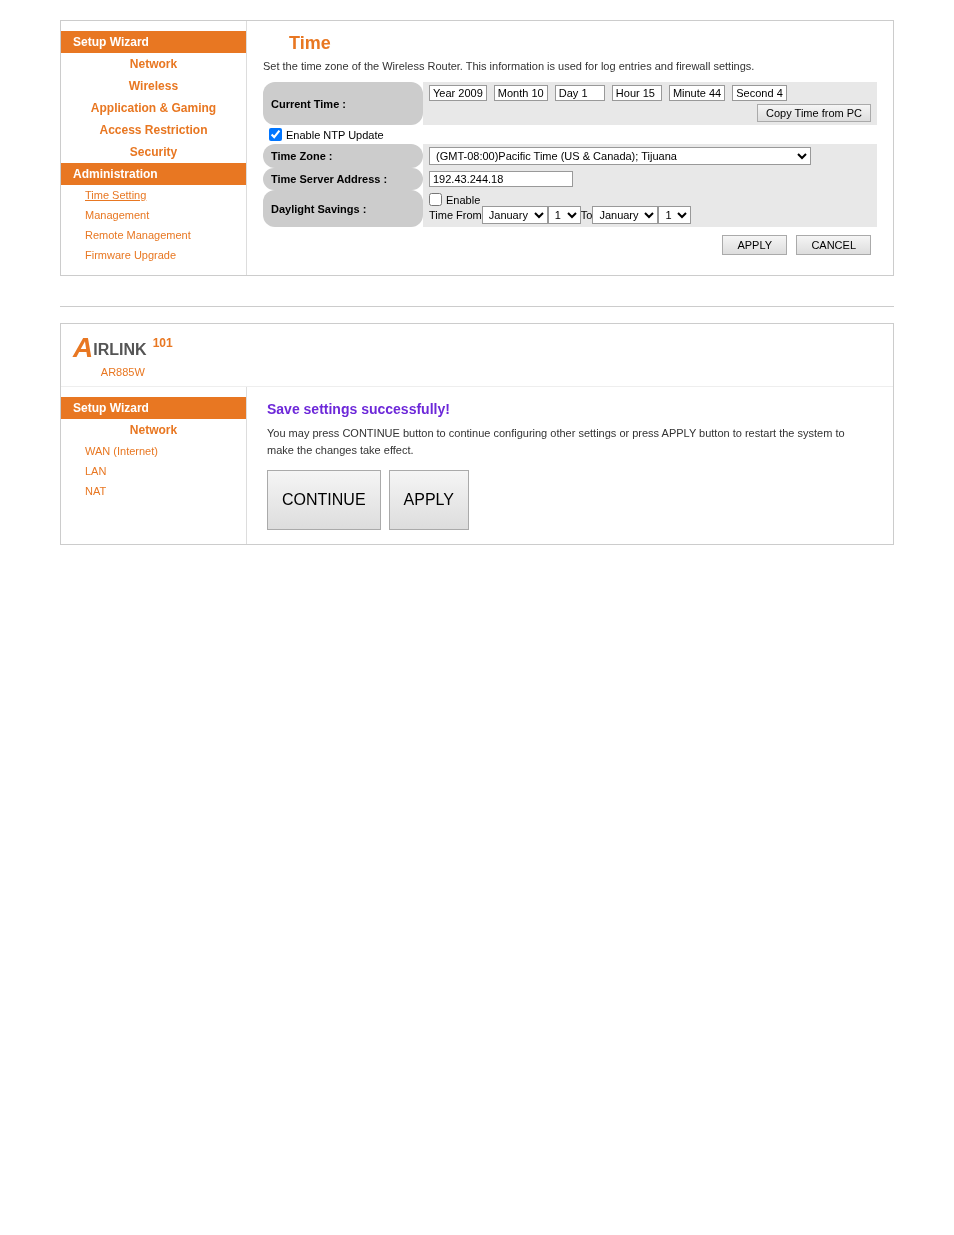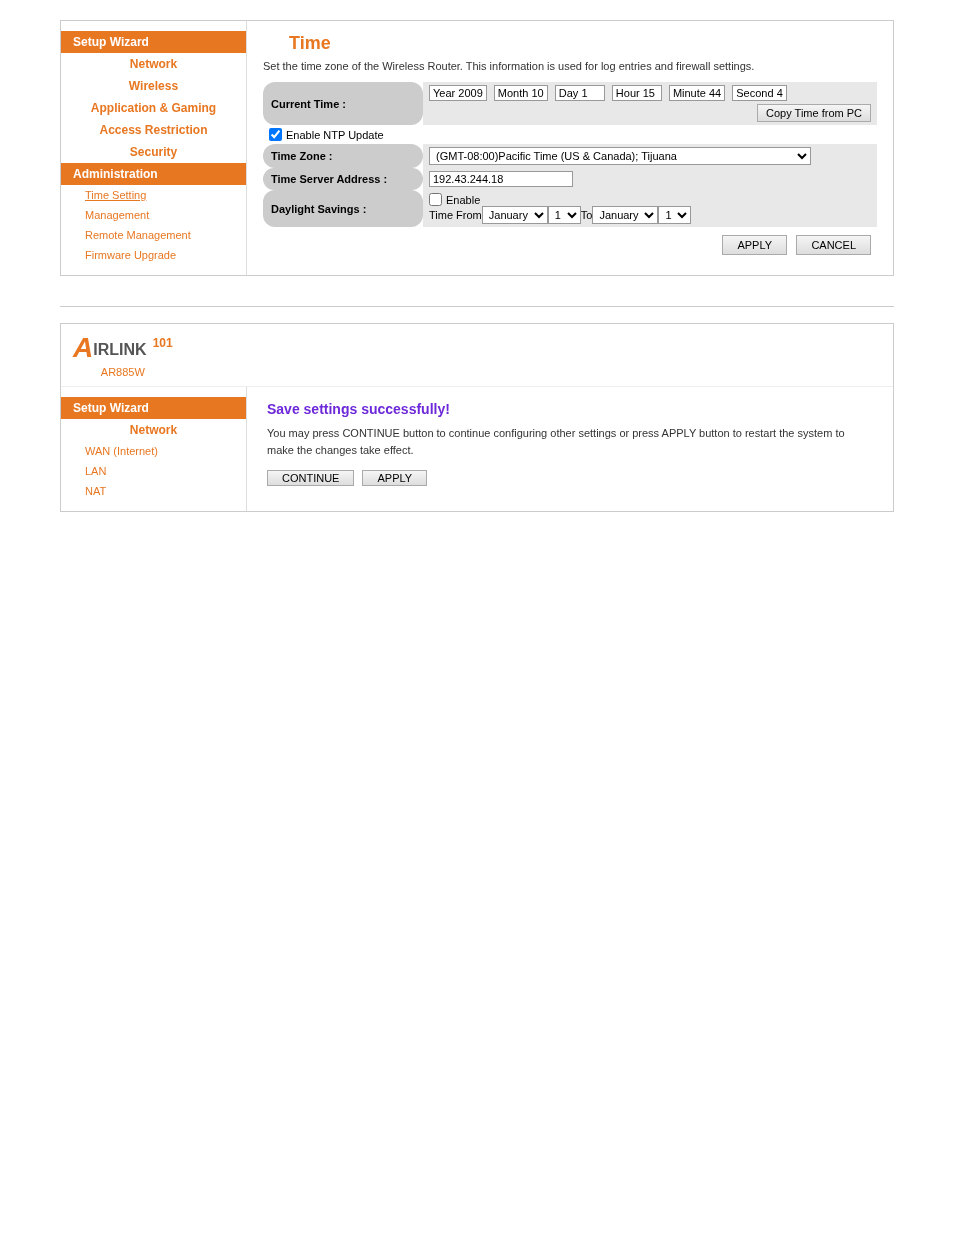--- a/index.html
+++ b/index.html
@@ -285,22 +285,22 @@
       margin-bottom: 12px;
       line-height: 1.5;
     }
 
     .bottom-btn-row {
       display: flex;
       gap: 8px;
     }
 
     .bottom-btn {
-      padding: 1px 14px;
-      font-size: 11px;
+      padding: 20px 14px;
+      font-size: 16px;
       cursor: pointer;
       border: 1px solid #aaa;
       background: linear-gradient(to bottom, #f5f5f5, #ddd);
     }
 
     .divider {
       border: none;
       border-top: 1px solid #ccc;
       margin: 16px 0;
     }

